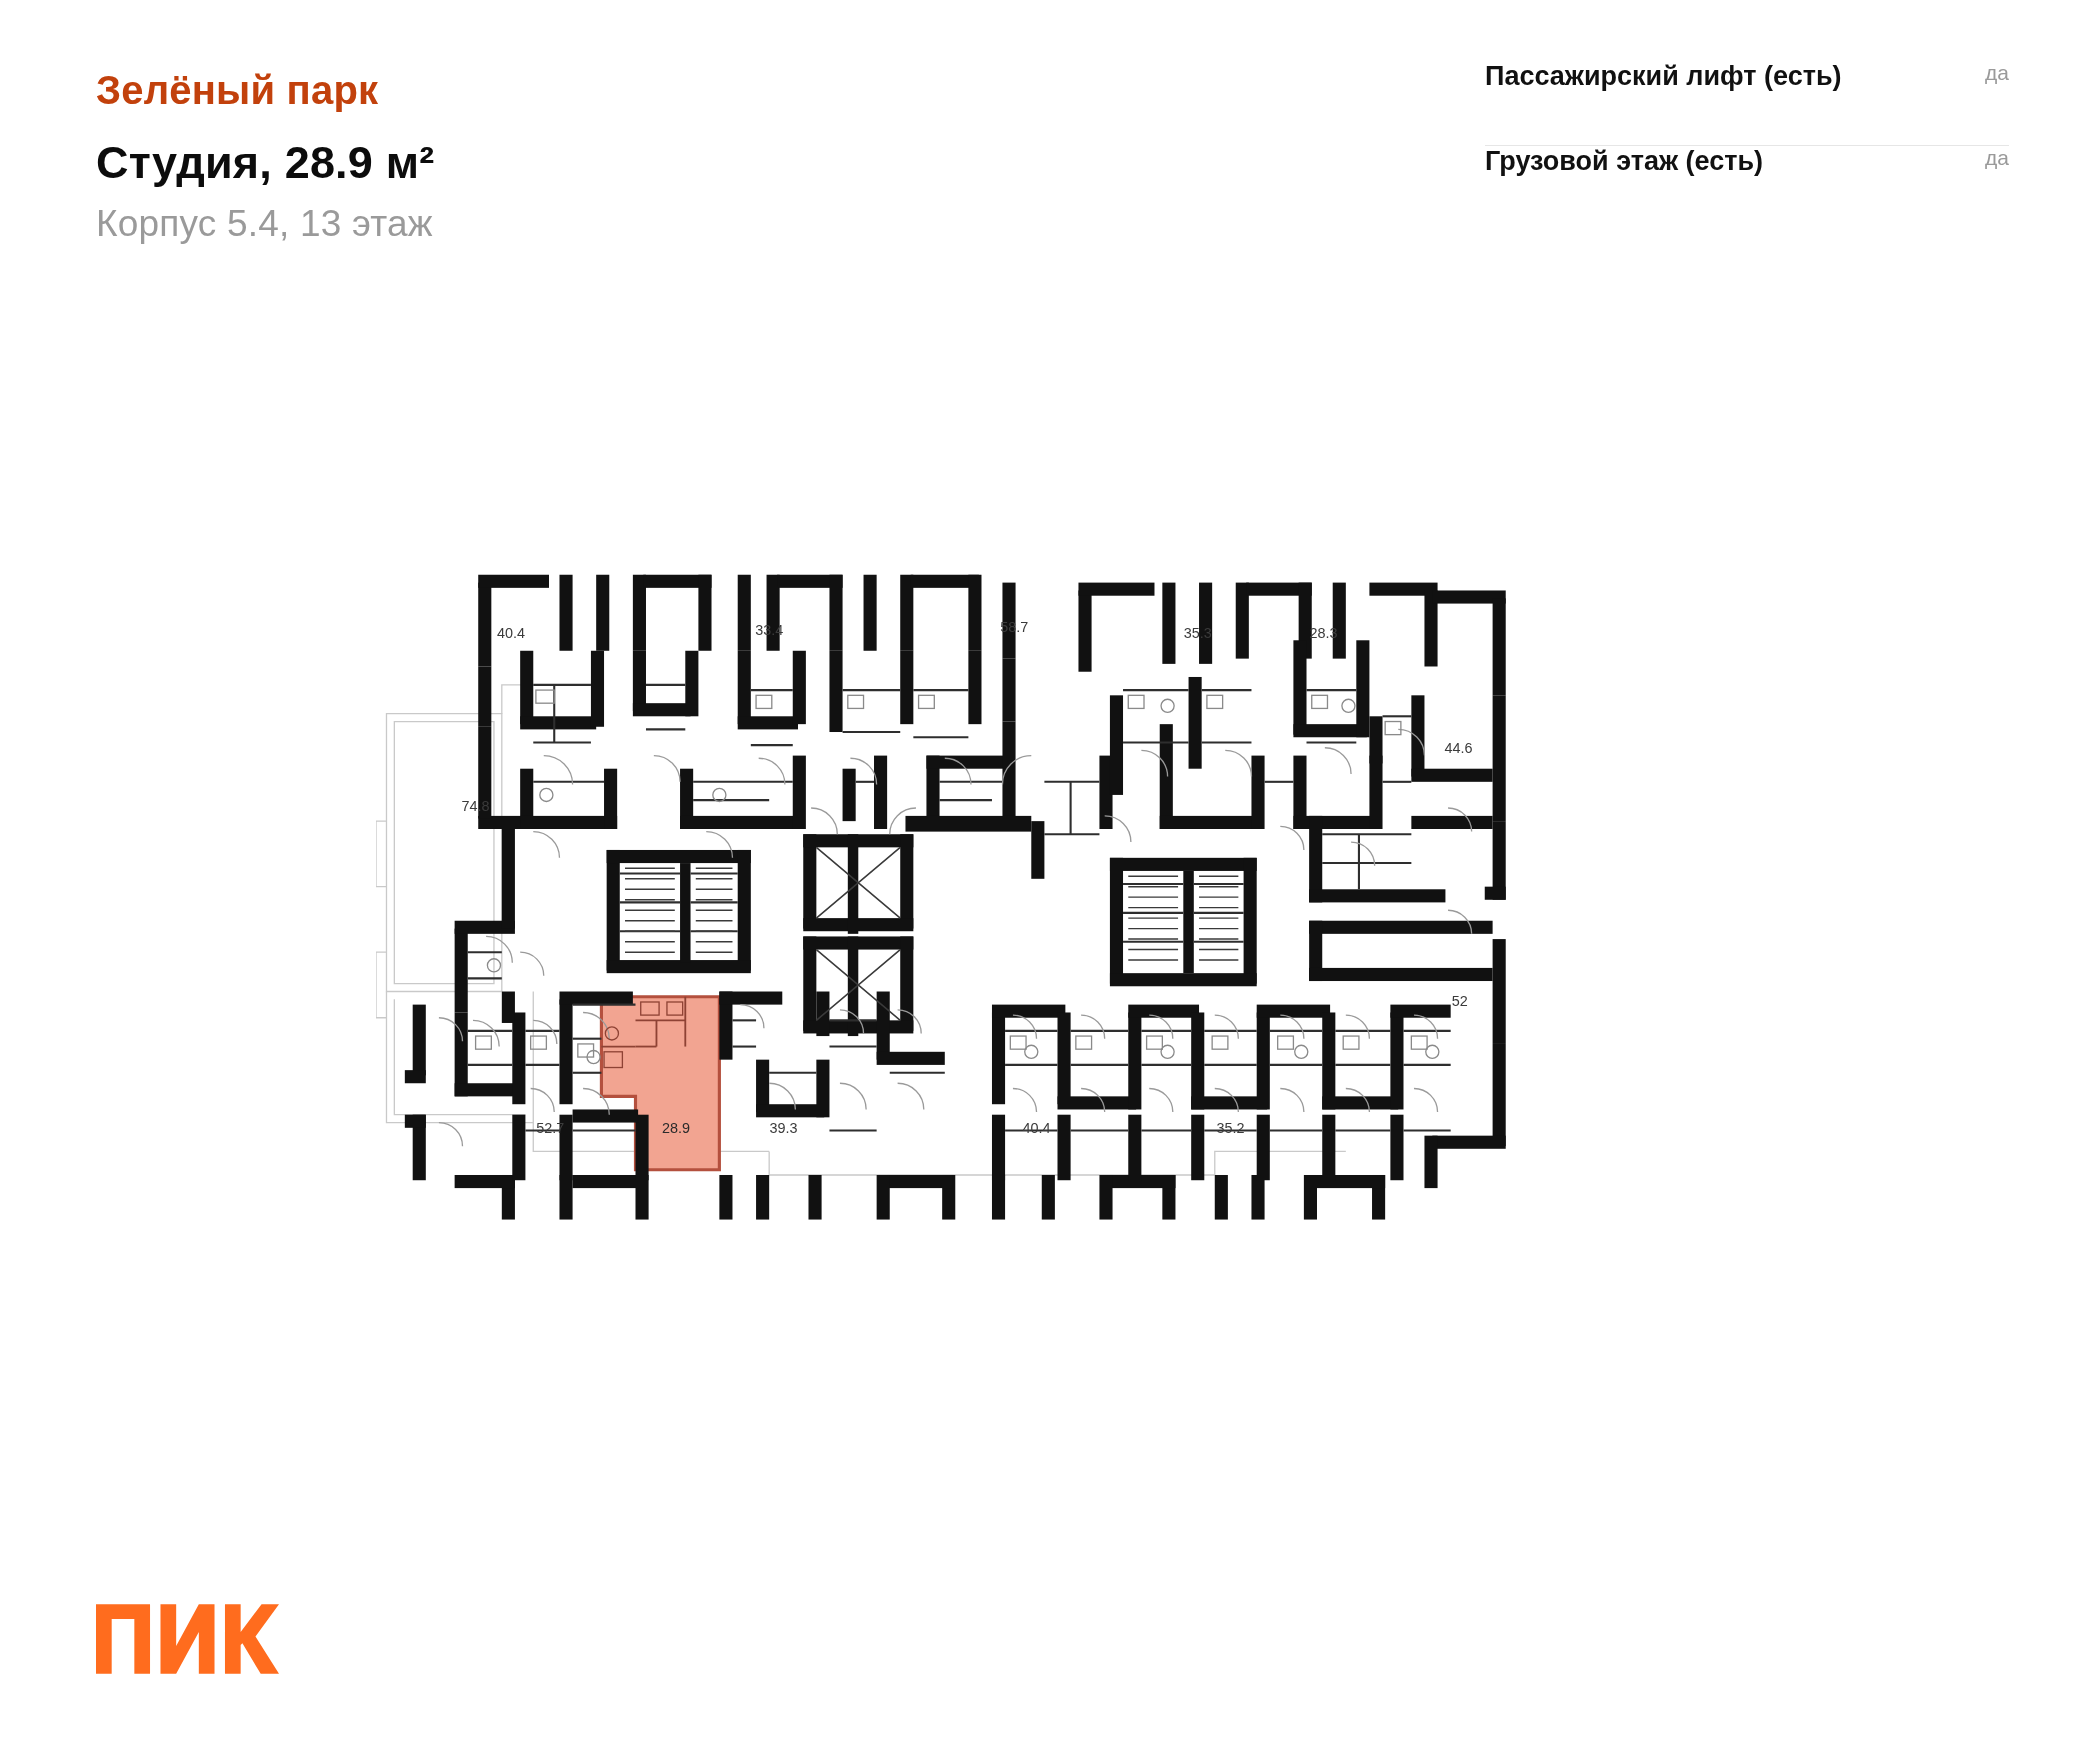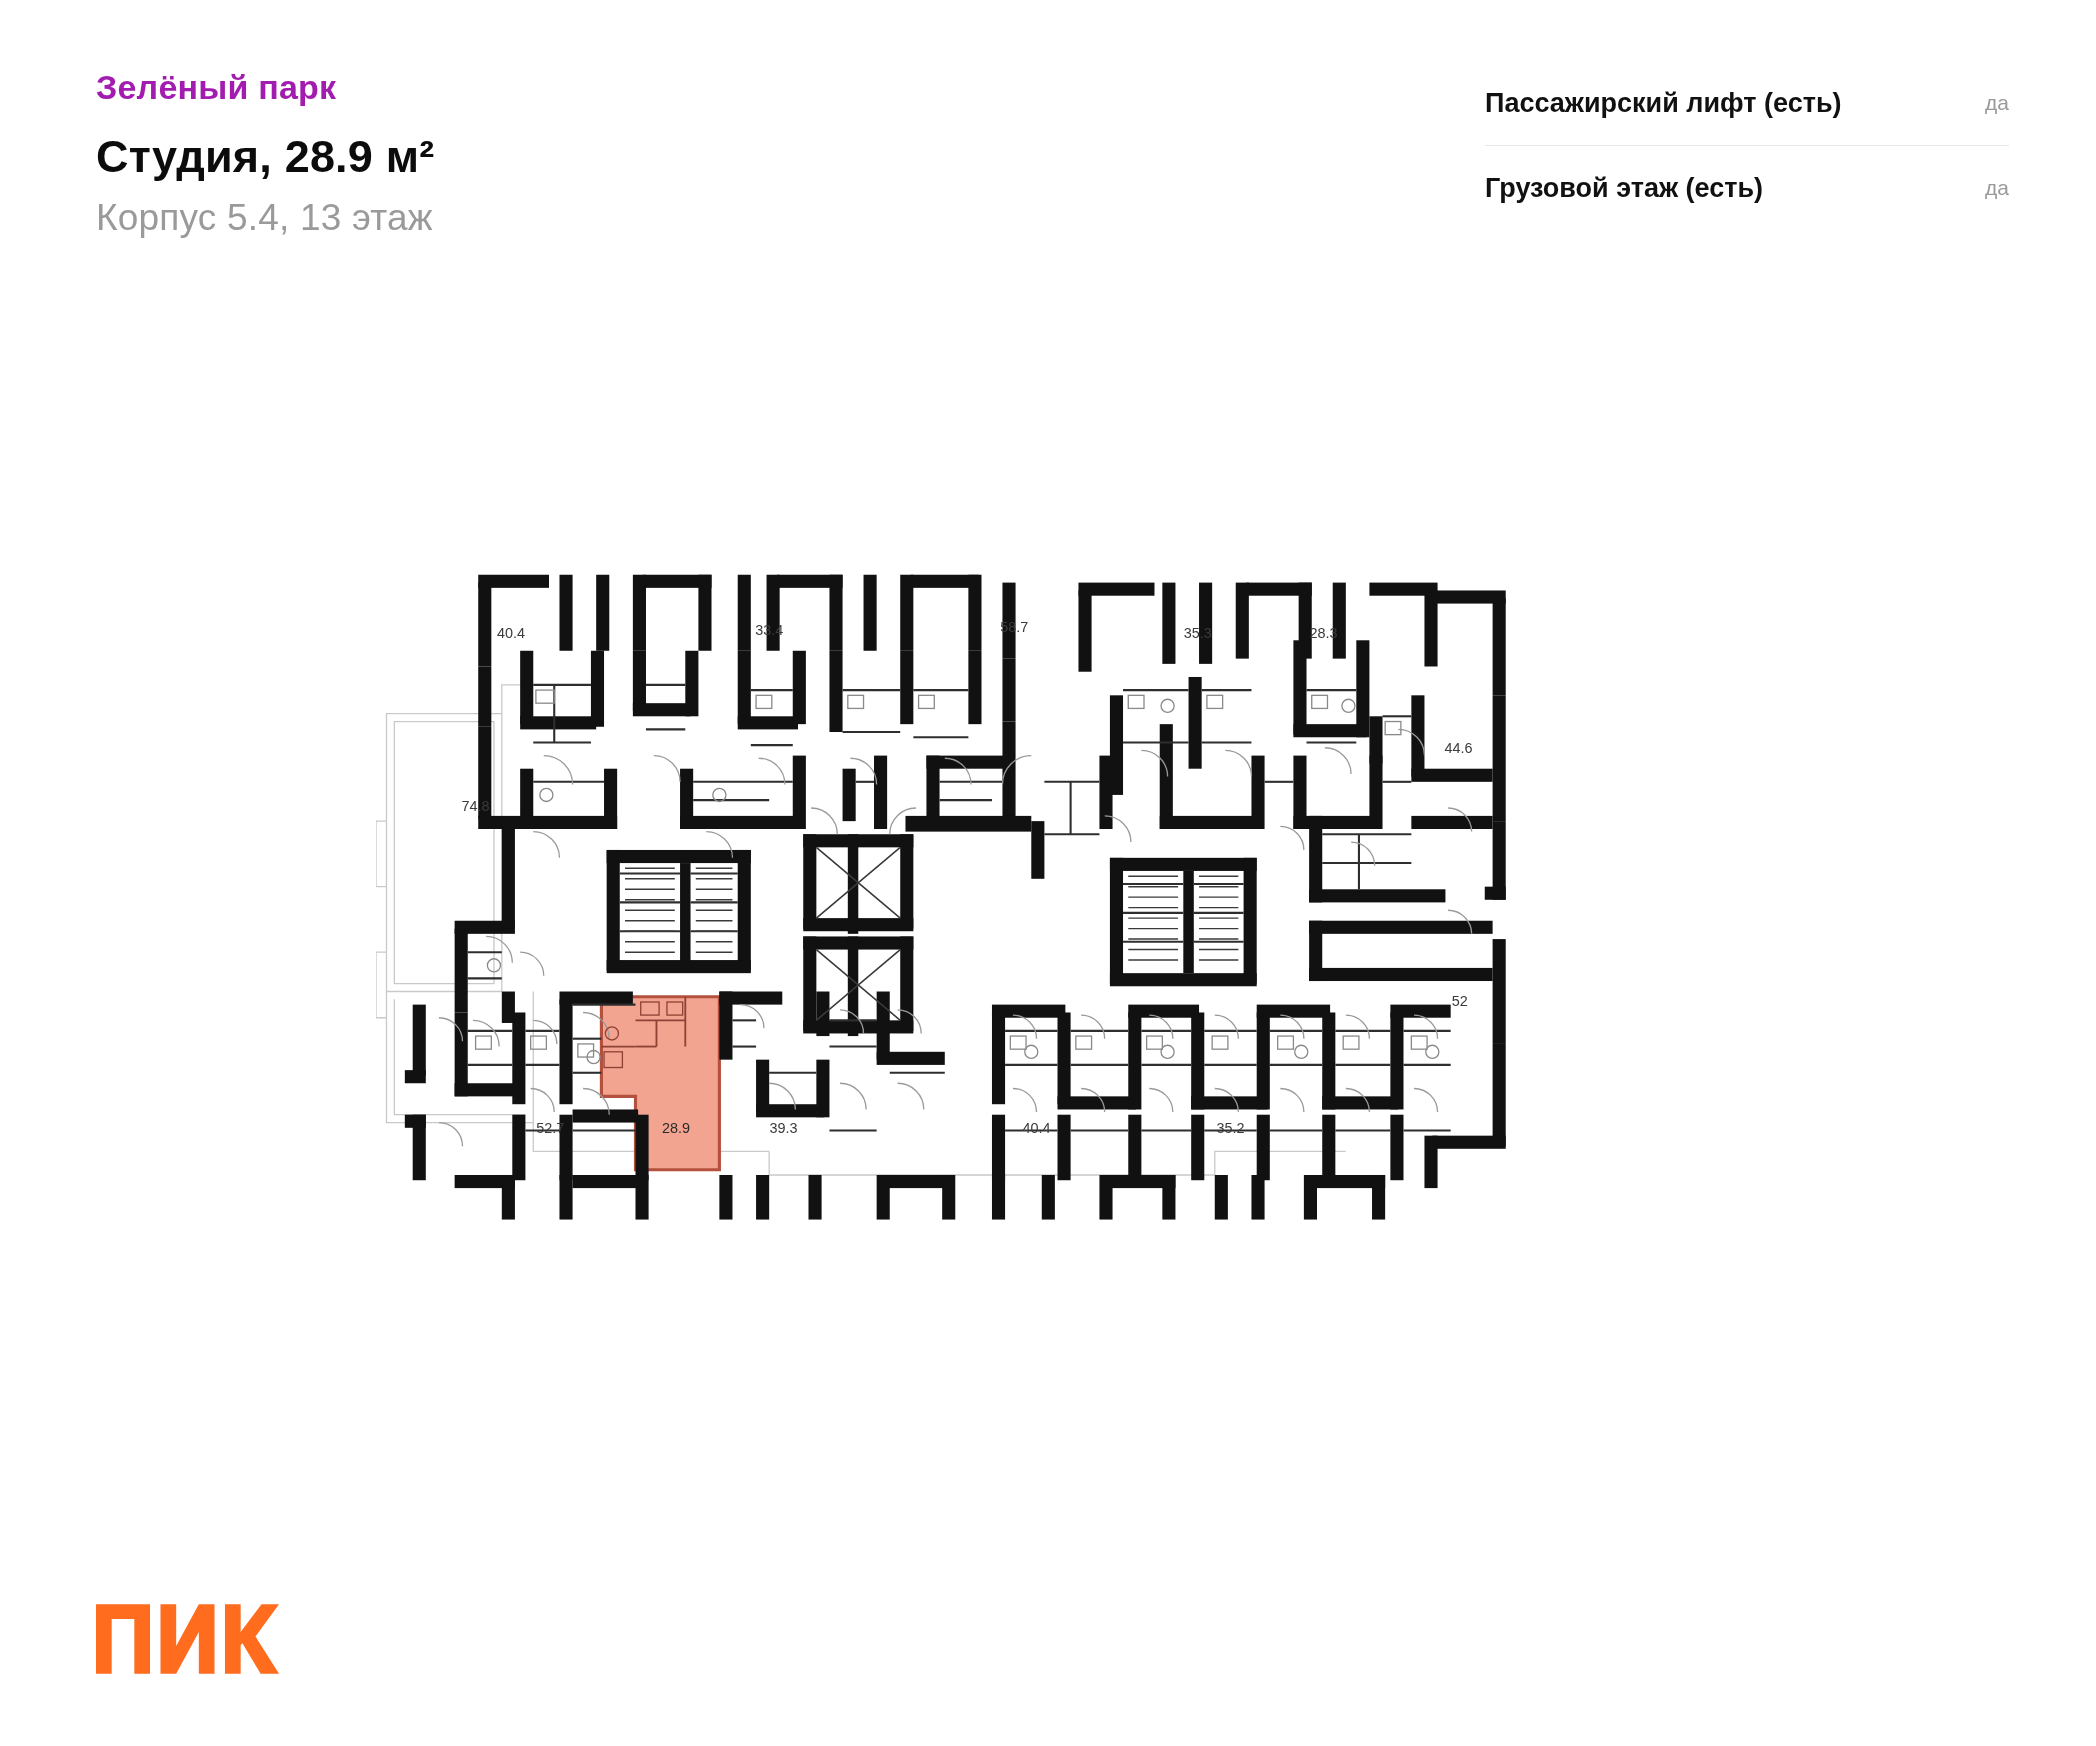--- a/index.html
+++ b/index.html
@@ -9,37 +9,37 @@
     font-family:"Liberation Sans", sans-serif;
     color:#0d0d0d;
     overflow:hidden;
     position:relative;
   }
   .page{position:absolute;inset:0;}
 
   
   .header{position:absolute;left:96px;top:68px;}
   .project-name{
-    font-size:34px;font-weight:700;color:#a21caf;letter-spacing:0.2px;
+    font-size:40px;font-weight:700;color:#c2410c;letter-spacing:0.2px;
   }
   .title{
     margin-top:24px;
     font-size:45px;font-weight:700;color:#0c0c0c;letter-spacing:0.2px;
     white-space:nowrap;
   }
   .subtitle{
     margin-top:14px;
     font-size:37px;font-weight:400;color:#9a9a9a;letter-spacing:0.2px;
     white-space:nowrap;
   }
 
   
   .info{position:absolute;left:1485px;top:61px;width:524px;}
   .info-row{
-    display:flex;align-items:center;justify-content:space-between;
+    display:flex;align-items:flex-start;justify-content:space-between;
     height:84px;
   }
   .info-row + .info-row{border-top:1.7px solid #e6e6e6;}
   .info-label{font-size:27px;font-weight:700;color:#111;}
   .info-value{font-size:21px;color:#9a9a9a;font-weight:400;}
 
   
   .plan-wrap{position:absolute;left:376px;top:559px;width:1363px;height:751px;}
   .plan-svg{width:100%;height:100%;display:block;}
 

